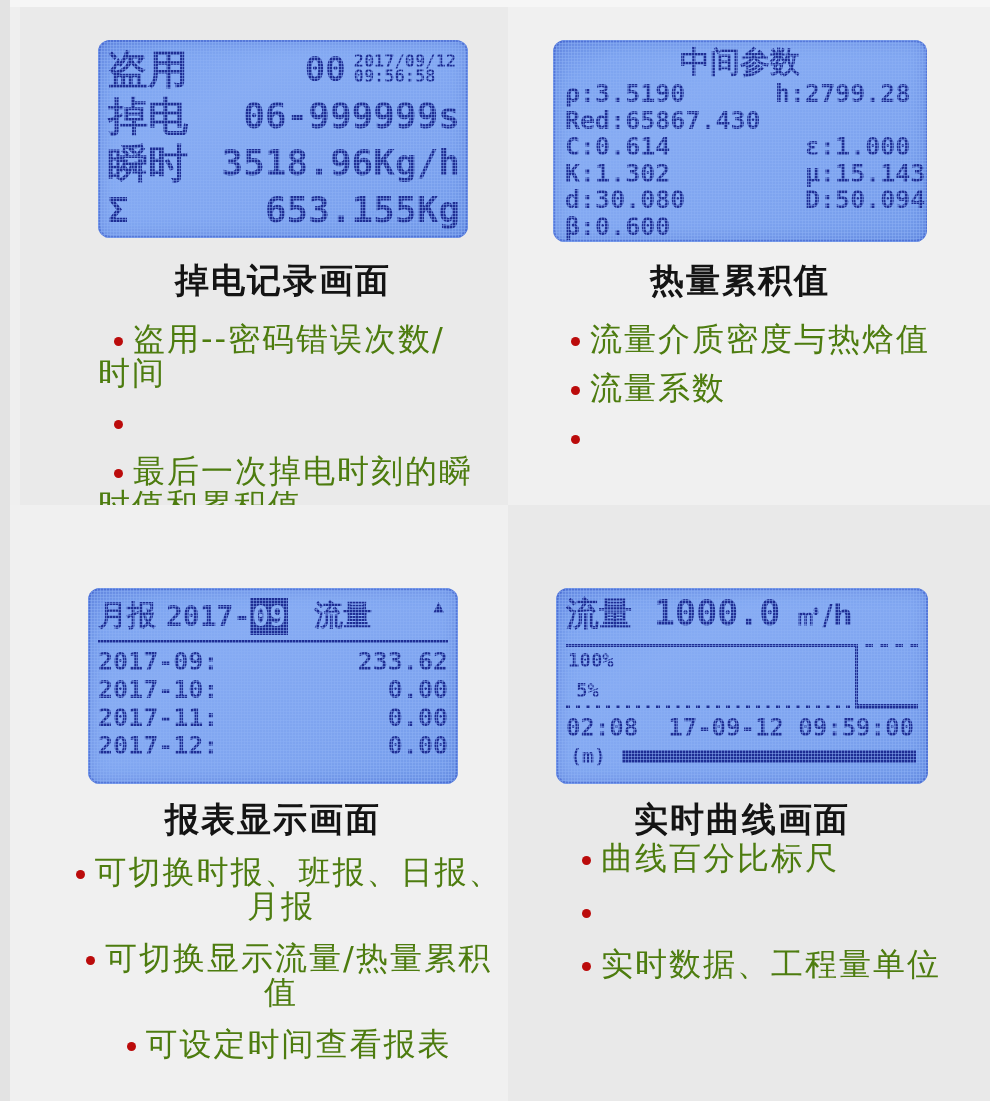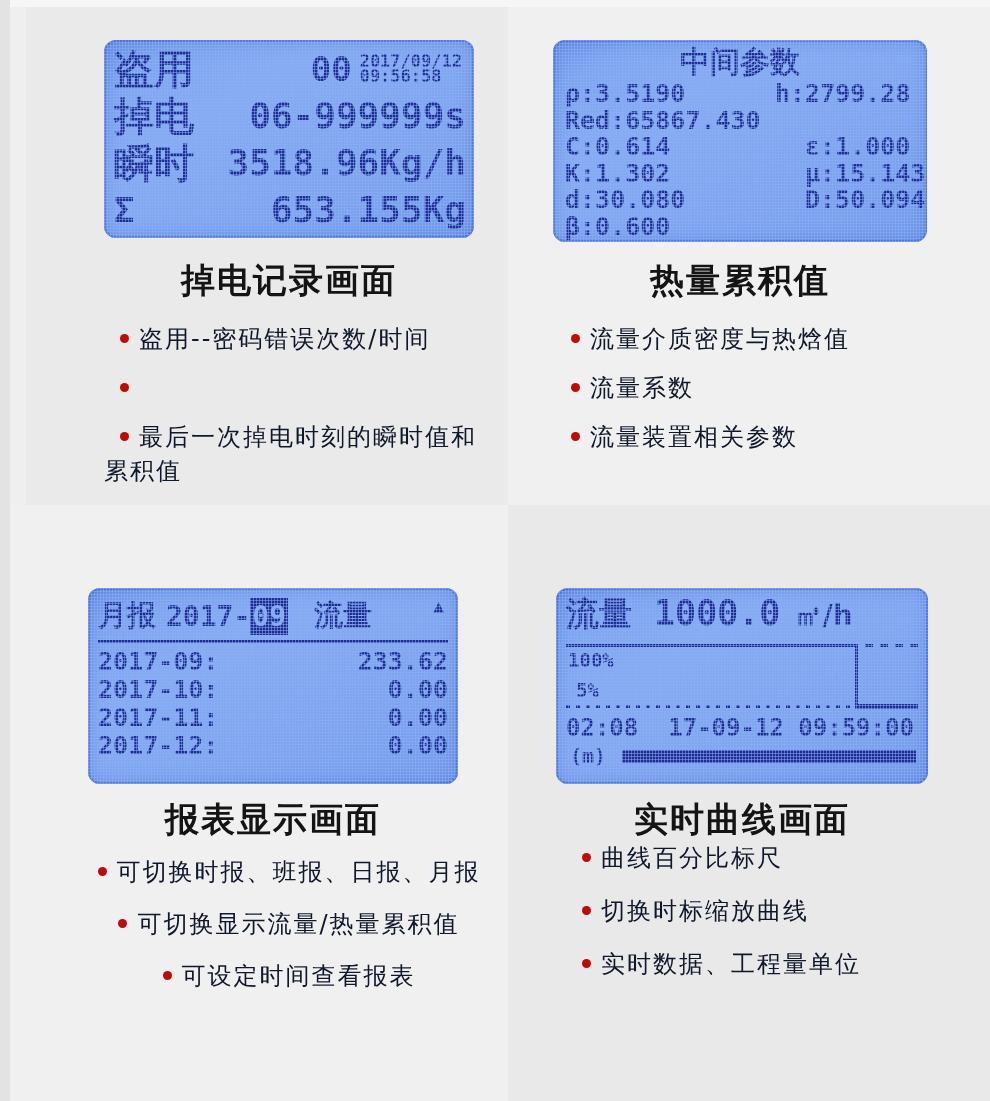--- a/index.html
+++ b/index.html
@@ -7,21 +7,21 @@
     font-family:"DejaVu Sans",sans-serif;
     background:#efefef;
     width:990px;height:1101px;
     overflow:hidden;
   }
   .stage{position:relative;width:990px;height:1101px;background:#efefef;}
   .edge-top{position:absolute;left:0;top:0;width:990px;height:7px;background:#f6f6f6;}
   .edge-left{position:absolute;left:0;top:0;width:10px;height:1101px;background:#e3e3e3;}
 
   .q{position:absolute;overflow:hidden;}
-  #q-tl{left:26px;top:7px;width:498px;height:498px;background:#eaeaea;}
+  #q-tl{left:20px;top:7px;width:498px;height:498px;background:#eaeaea;}
   #q-tr{left:508px;top:7px;width:482px;height:498px;background:#f0f0f0;}
   #q-bl{left:10px;top:505px;width:498px;height:596px;background:#f0f0f0;}
   #q-br{left:508px;top:505px;width:482px;height:596px;background:#e9e9e9;}
   
   #q-tl > *, #q-bl > *{transform:translateX(-10px);}
   #q-tl > *{transform:translateX(-10px) translateY(-7px);}
   #q-tr > *{transform:translateY(-7px);}
 
   
   .lcd{
@@ -103,22 +103,22 @@
   #q-tr .title{left:45px;width:374px;}
   #q-bl .title{left:88px;width:370px;}
   #q-br .title{left:48px;width:372px;}
 
   .bullets{position:absolute;}
   #q-tl .bullets{left:88px;top:322px;width:376px;}
   #q-tr .bullets{left:47px;top:322px;width:424px;}
   #q-bl .bullets{left:56px;top:350px;width:450px;}
   #q-br .bullets{left:58px;top:336px;width:420px;}
   .bullets p{
-    margin:0 0 15px 0;font-size:24px;line-height:34px;letter-spacing:2px;
-    color:#0f172a;text-indent:16px;
+    margin:0 0 15px 0;font-size:32px;line-height:34px;letter-spacing:2px;
+    color:#4d7c0f;text-indent:16px;
   }
   #q-bl .bullets p{margin-bottom:18px;text-align:center;}
   #q-br .bullets p{margin-bottom:19px;}
   .dot{
     display:inline-block;width:9px;height:9px;border-radius:50%;
     background:#bb0b0b;margin-right:10px;vertical-align:4px;
   }
 </style>
 </head>
 <body>
@@ -179,21 +179,21 @@
         <span class="l">d:30.080</span><span class="r">D:50.094</span>
       </div>
       <div class="tr-line mono">
         <span class="l">β:0.600</span><span class="r"></span>
       </div>
     </div>
     <div class="title">热量累积值</div>
     <div class="bullets">
       <p><span class="dot"></span><span>流量介质密度与热焓值</span></p>
       <p><span class="dot"></span><span>流量系数</span></p>
-      <p><span class="dot"></span><span>流量装置相关参数</span></p>
+      <p><span class="dot"></span></p>
     </div>
   </div>
 
   <div class="q" id="q-bl">
     <div class="lcd" id="lcd-bl">
       <div class="hdr">
         <span class="h-cjk cjk">月报</span>
         <span class="h-num mono">2017-</span>
         <span class="h-sel mono">09</span>
         <span class="h-right cjk">流量</span>
@@ -246,17 +246,17 @@
         <span class="ts">17-09-12 09:59:00</span>
       </div>
       <div class="barrow">
         <span class="um mono">(m)</span>
         <div class="bar"></div>
       </div>
     </div>
     <div class="title">实时曲线画面</div>
     <div class="bullets">
       <p><span class="dot"></span><span>曲线百分比标尺</span></p>
-      <p><span class="dot"></span><span>切换时标缩放曲线</span></p>
+      <p><span class="dot"></span></p>
       <p><span class="dot"></span><span>实时数据、工程量单位</span></p>
     </div>
   </div>
 </div>
 
 </body></html>

